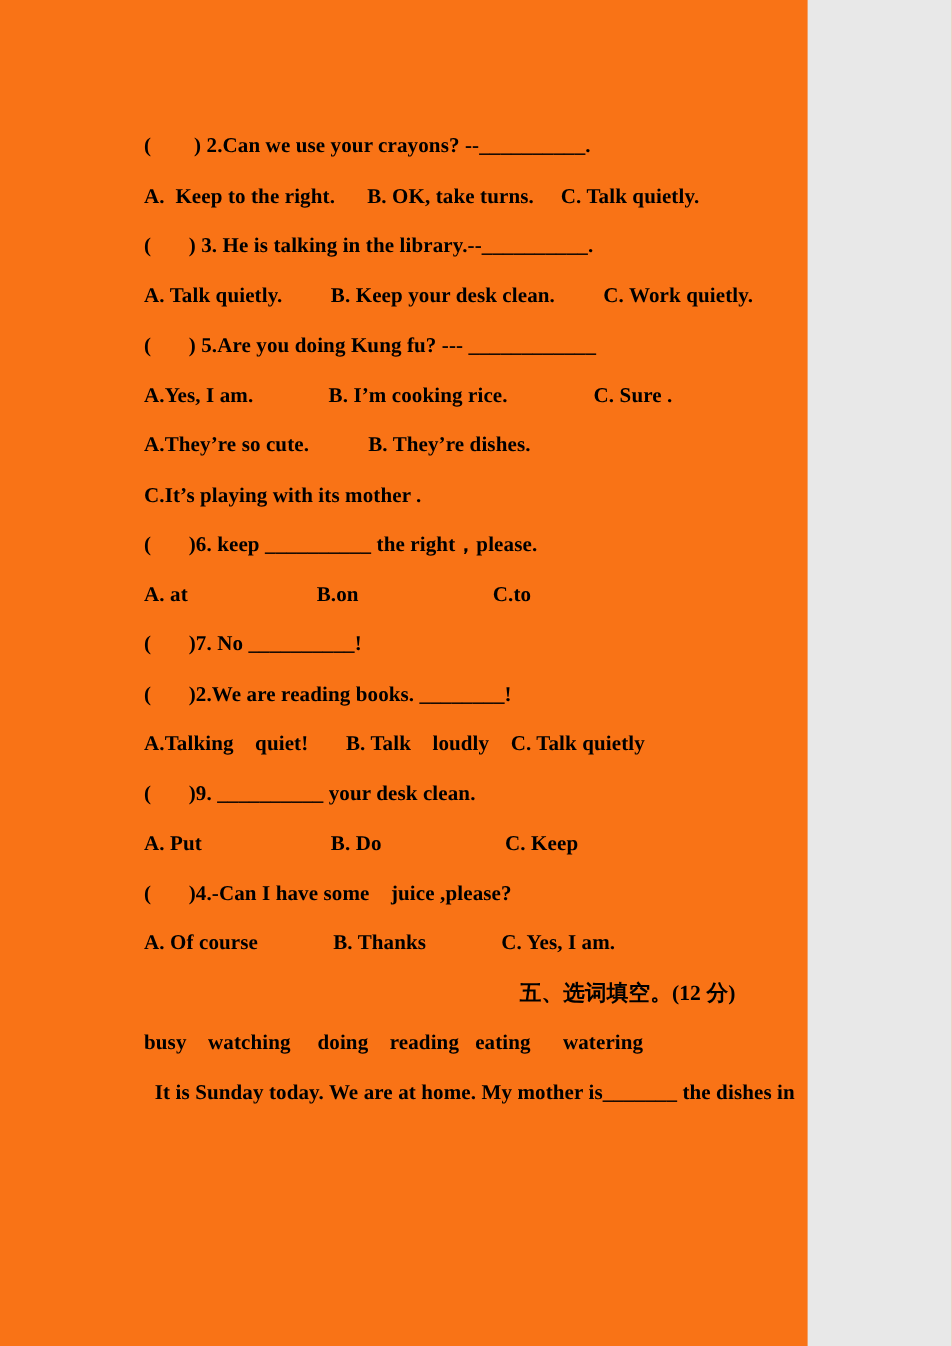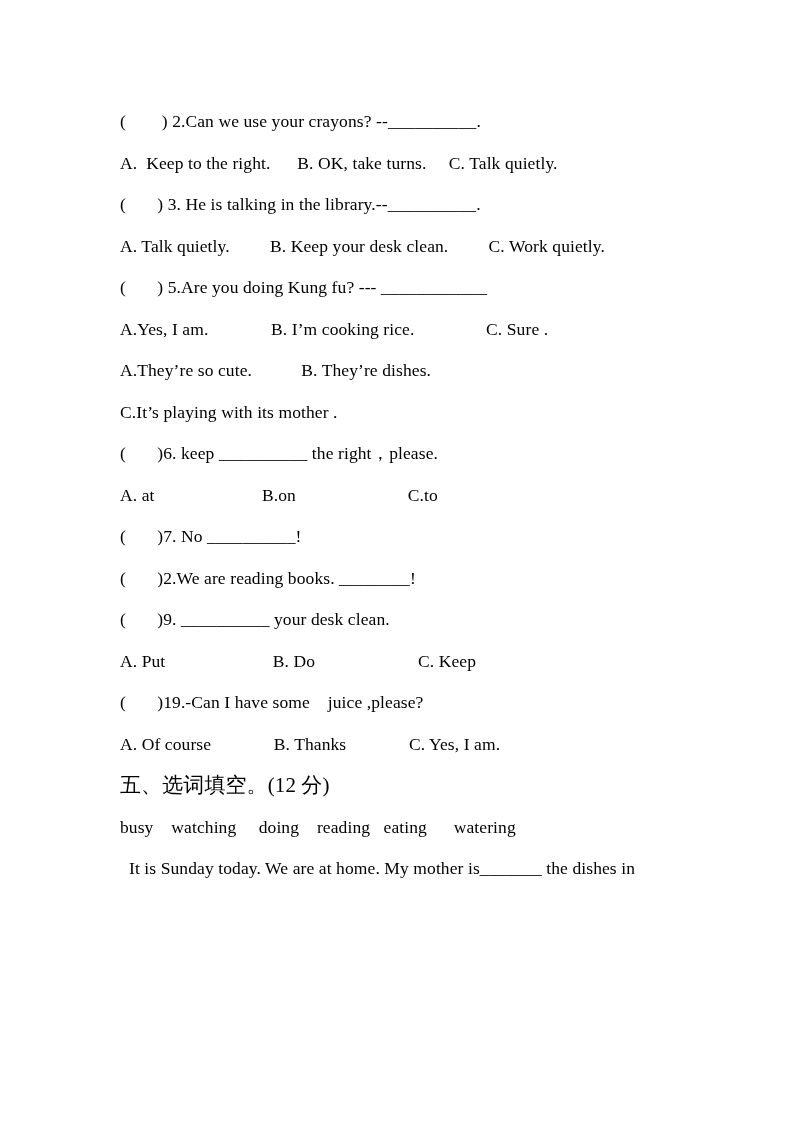--- a/index.html
+++ b/index.html
@@ -2,62 +2,65 @@
 <html><head>
 <meta charset="utf-8">
 <style>
   html, body {
     margin: 0;
     padding: 0;
     background: #e8e8e8;
   }
   .page {
     position: relative;
-    width: 793px;
+    width: 673px;
     height: 1122px;
-    background: #ffffff;
+    background: #f97316;
     color: #000000;
     overflow: hidden;
     font-family: "Liberation Serif", "DejaVu Serif", serif;
+    font-weight: bold;
   }
   .content {
     position: absolute;
     top: 101px;
     left: 120px;
     right: 60px;
   }
   .doc-line {
     white-space: pre;
     font-size: 17.5px;
     height: 41.5px;
     line-height: 41.5px;
     letter-spacing: 0.1px;
   }
   .section-header {
-    font-size: 21px;
+    font-size: 18px;
+    text-align: right;
   }
 </style>
 </head>
 <body>
 
 <div class="page">
   <div class="content">
     <div class="doc-line">(        ) 2.Can we use your crayons? --__________.</div>
     <div class="doc-line">A.  Keep to the right.      B. OK, take turns.     C. Talk quietly.</div>
     <div class="doc-line">(       ) 3. He is talking in the library.--__________.</div>
     <div class="doc-line">A. Talk quietly.         B. Keep your desk clean.         C. Work quietly.</div>
     <div class="doc-line">(       ) 5.Are you doing Kung fu? --- ____________</div>
     <div class="doc-line">A.Yes, I am.              B. I’m cooking rice.                C. Sure .</div>
     <div class="doc-line">A.They’re so cute.           B. They’re dishes.</div>
     <div class="doc-line">C.It’s playing with its mother .</div>
     <div class="doc-line">(       )6. keep __________ the right，please.</div>
     <div class="doc-line">A. at                        B.on                         C.to</div>
     <div class="doc-line">(       )7. No __________!</div>
     <div class="doc-line">(       )2.We are reading books. ________!</div>
+    <div class="doc-line">A.Talking    quiet!       B. Talk    loudly    C. Talk quietly</div>
     <div class="doc-line">(       )9. __________ your desk clean.</div>
     <div class="doc-line">A. Put                        B. Do                       C. Keep</div>
-    <div class="doc-line">(       )19.-Can I have some    juice ,please?</div>
+    <div class="doc-line">(       )4.-Can I have some    juice ,please?</div>
     <div class="doc-line">A. Of course              B. Thanks              C. Yes, I am.</div>
     <div class="doc-line section-header">五、选词填空。(12 分)</div>
     <div class="doc-line">busy    watching     doing    reading   eating      watering</div>
     <div class="doc-line">  It is Sunday today. We are at home. My mother is_______ the dishes in</div>
   </div>
 </div>
 
 </body></html>

